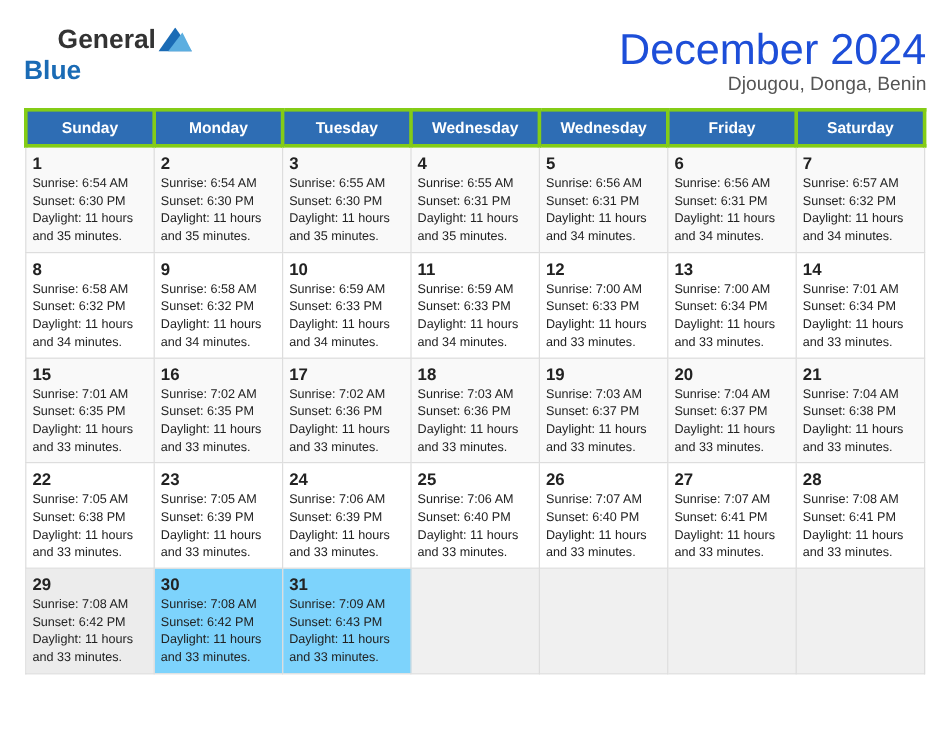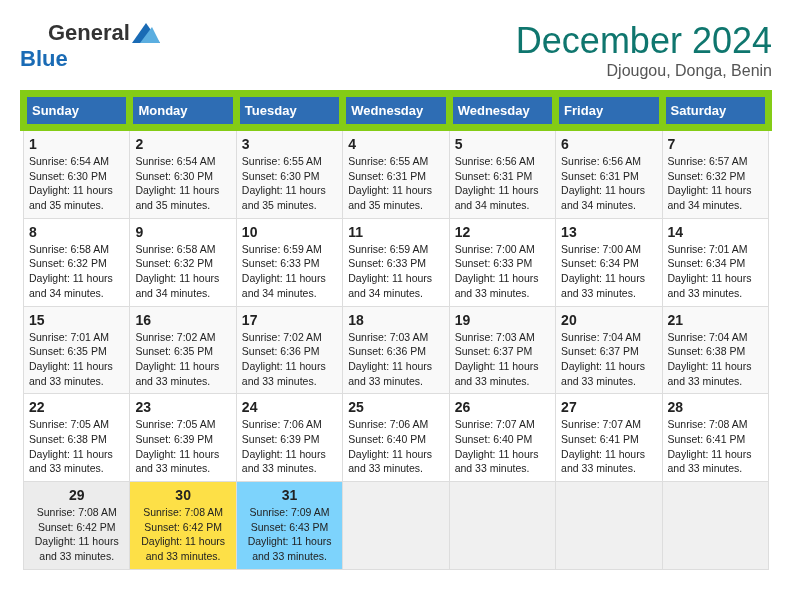--- a/index.html
+++ b/index.html
@@ -39,56 +39,55 @@
     .logo-icon {
       width: 28px;
       height: 20px;
       margin-left: 2px;
     }
     .title-block {
       text-align: right;
     }
     .month-title {
       font-size: 36px;
-      color: #0f766e;
+      color: #1d4ed8;
       font-weight: normal;
     }
     .subtitle {
       font-size: 16px;
       color: #555;
     }
     table {
       width: 100%;
       border-collapse: collapse;
       table-layout: fixed;
     }
     thead tr th {
       background-color: #2e6db4;
       color: #fff;
-      text-align: left;
+      text-align: center;
       padding: 6px 5px;
       font-size: 13px;
       font-weight: bold;
-      border: 7px solid #84cc16;
+      border: 3px solid #84cc16;
     }
     tbody tr td {
       vertical-align: top;
       padding: 5px 5px;
       font-size: 10.5px;
       color: #222;
       border: 1px solid #ddd;
       height: 80px;
       background: #fff;
     }
     tbody tr:nth-child(odd) td {
       background: #f9f9f9;
     }
     tbody tr:last-child td {
       background: #ececec;
-      text-align: center;
     }
     .day-num {
       font-size: 14px;
       font-weight: bold;
       display: block;
       margin-bottom: 2px;
     }
     .day-info {
       line-height: 1.4;
     }
@@ -365,21 +364,21 @@
       </tr>
       <tr>
         <td style="background: rgb(236, 236, 236);">
         <span class="day-num">29</span>
         <div class="day-info">
           <span>Sunrise: 7:08 AM</span><br>
           <span>Sunset: 6:42 PM</span><br>
           <span>Daylight: 11 hours and 33 minutes.</span>
         </div>
       </td>
-        <td style="background: #fde047; margin-top: 27px;">
+        <td style="background: #7dd3fc; margin-top: 27px;">
         <span class="day-num">30</span>
         <div class="day-info">
           <span>Sunrise: 7:08 AM</span><br>
           <span>Sunset: 6:42 PM</span><br>
           <span>Daylight: 11 hours and 33 minutes.</span>
         </div>
       </td>
         <td style="background: #7dd3fc;">
         <span class="day-num">31</span>
         <div class="day-info">

